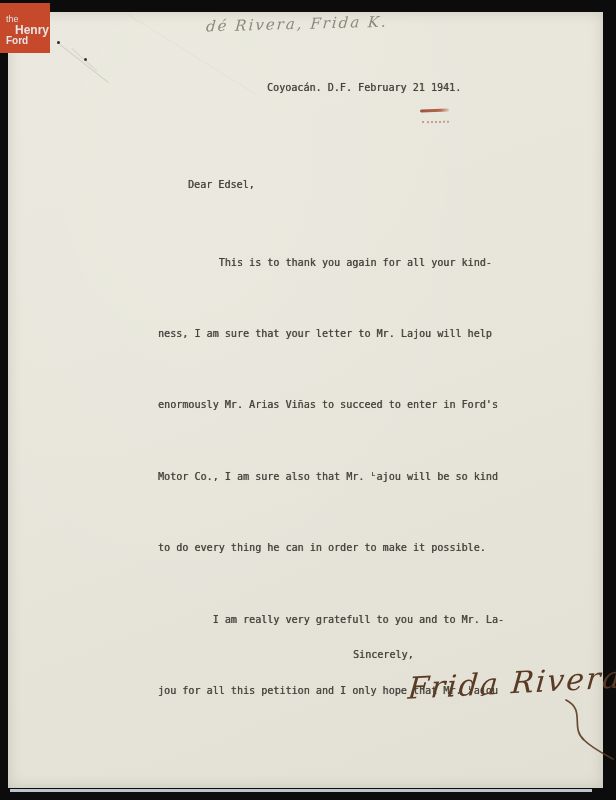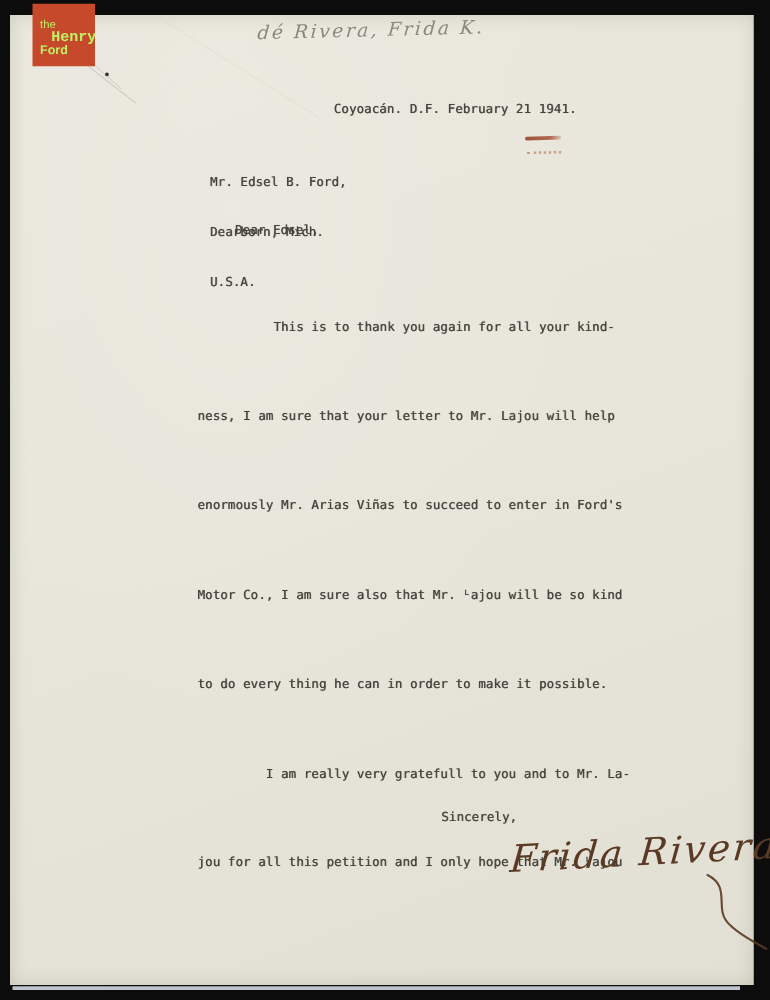--- a/index.html
+++ b/index.html
@@ -16,25 +16,25 @@
     box-shadow:inset 0 0 14px rgba(70,65,50,0.18);
   }
   
   .edge-strip{
     position:absolute;left:10px;top:789px;width:582px;height:3px;
     background:#cfd9e2;opacity:.9;
   }
   
   .logo{
     position:absolute;left:0;top:3px;width:50px;height:50px;
-    background:#c7492b;color:#bef264;z-index:6;
-    font-family:"Liberation Sans", sans-serif;line-height:1;margin-left:26px;
+    background:#c7492b;color:#e5e5e5;z-index:6;
+    font-family:"Liberation Sans", sans-serif;line-height:1;
   }
   .logo .the{position:absolute;left:6px;top:12px;font-size:9px;font-weight:400;}
-  .logo .henry{position:absolute;left:15px;top:21px;font-size:12px;font-weight:700;font-family:Liberation Mono, monospace;}
+  .logo .henry{position:absolute;left:15px;top:21px;font-size:12px;font-weight:700;}
   .logo .ford{position:absolute;left:6px;top:33px;font-size:10px;font-weight:700;}
   
   .arch-note{
     position:absolute;left:198px;top:3px;
     font-family:"DejaVu Serif", serif;font-style:italic;
     font-size:15px;color:#8b887d;letter-spacing:2px;
     transform:rotate(-1.5deg) skewX(-6deg);
     white-space:nowrap;
   }
   
@@ -87,25 +87,20 @@
   <span class="speck s2"></span>
   <span class="scratch c1"></span>
   <span class="scratch c2"></span>
   <span class="scratch c3"></span>
 
   <div class="typed dateline">Coyoacán. D.F. February 21 1941.</div>
 
   <div class="red-mark-1"></div>
   <div class="red-mark-2"></div>
 
-  <div class="typed recipient">
-    <div>Mr. Edsel B. Ford,</div>
-    <div>Dearborn, Mich.</div>
-    <div>U.S.A.</div>
-  </div>
 
   <div class="typed salutation">Dear Edsel,</div>
 
   <div class="typed body-block">
     <div class="body-line">          This is to thank you again for all your kind-</div>
     <div class="body-line">ness, I am sure that your letter to Mr. Lajou will help</div>
     <div class="body-line">enormously Mr. Arias Viñas to succeed to enter in Ford's</div>
     <div class="body-line">Motor Co., I am sure also that Mr. ᴸajou will be so kind</div>
     <div class="body-line">to do every thing he can in order to make it possible.</div>
     <div class="body-line">         I am really very gratefull to you and to Mr. La-</div>

